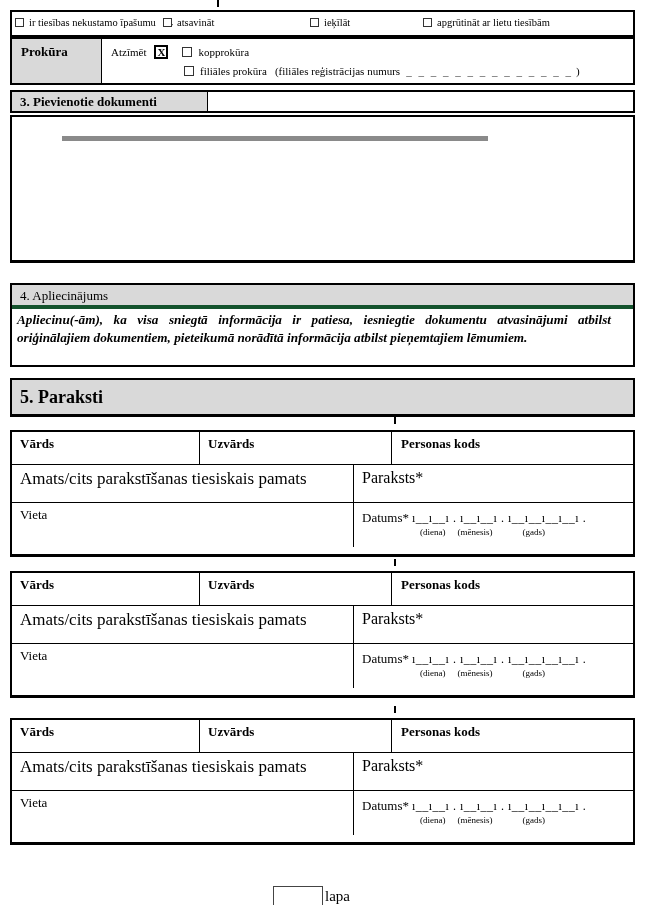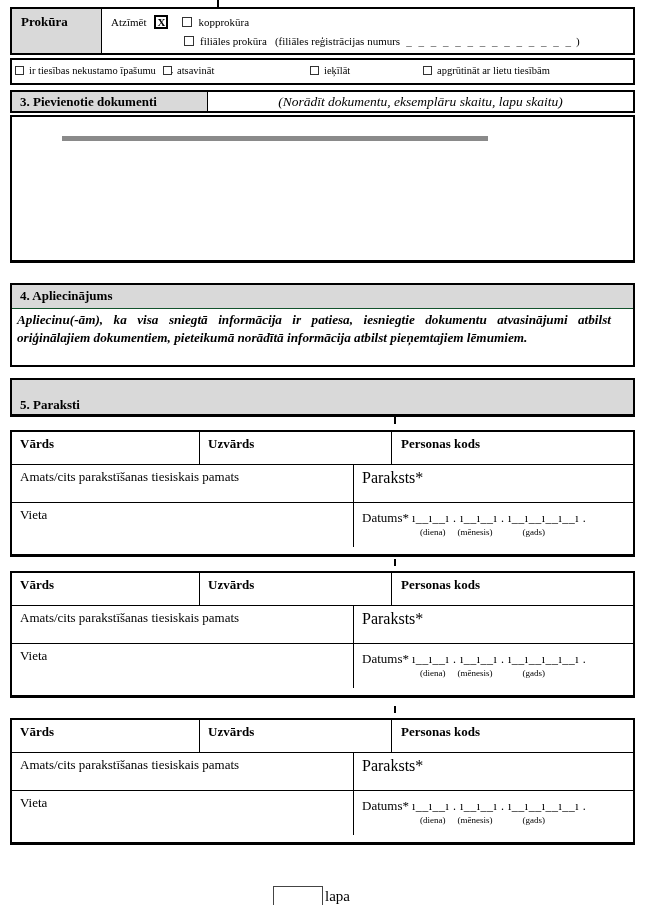--- a/index.html
+++ b/index.html
@@ -38,36 +38,36 @@
   .t3-right { flex:1; display:flex; align-items:center; justify-content:center; font-style:italic; font-size:13.5px; }
 
   
   .docbox { height:148px; margin-top:2px; border-bottom-width:3px; padding-top:19px; }
   .wline { height:1px; background:#8a8a8a; width:426px; margin-left:50px; }
   .wline + .wline { margin-top:0; }
   .wl2 { margin-top:21px; } .wl3 { margin-top:23px; } .wl4 { margin-top:21px; } .wl5 { margin-top:22px; }
 
   
   .t4 { margin-top:20px; height:84px; }
-  .t4-head { background:#d9d9d9; border-bottom:1px solid #14532d; font-weight:bold; font-size:13px; padding:3px 8px 2px 8px; height:24px; }
+  .t4-head { background:#d9d9d9; border-bottom:4px solid #14532d; font-weight:normal; font-size:13px; padding:3px 8px 2px 8px; height:24px; }
   .t4-body { font-weight:bold; font-size:13.2px; line-height:18px; padding:2px 22px 0 5px; text-align:justify;font-style:italic; }
 
   
-  .t5 { margin-top:11px; height:39px; background:#d9d9d9; border-bottom-width:3px; font-weight:bold; font-size:13px; padding:17px 0 0 8px; }
+  .t5 { margin-top:11px; height:39px; background:#d9d9d9; border-bottom-width:3px; font-weight:bold; font-size:18px; padding:7px 0 0 8px; }
 
   
   .sig { height:127px; border-bottom-width:3px; }
   .sig-b1 { margin-top:13px; } .sig-b2 { margin-top:14px; } .sig-b3 { margin-top:20px; }
   .sig-r1 { display:flex; height:33px; border-bottom:1px solid #000; }
   .sig-r2 { display:flex; height:38px; border-bottom:1px solid #000; }
   .sig-r3 { display:flex; height:44px; }
   .c-name { width:188px; border-right:1px solid #000; font-weight:bold; font-size:13px; padding:4px 0 0 8px; }
   .c-surname { width:192px; border-right:1px solid #000; font-weight:bold; font-size:13px; padding:4px 0 0 8px; }
   .c-code { flex:1; font-weight:bold; font-size:13px; padding:4px 0 0 9px; }
-  .c-amats { width:342px; border-right:1px solid #000; font-size:13px; padding:4px 0 0 8px; }
+  .c-amats { width:342px; border-right:1px solid #000; font-size:17px; padding:4px 0 0 8px; }
   .c-paraksts { flex:1; font-size:16px; padding:4px 0 0 8px; }
   .c-vieta { width:342px; border-right:1px solid #000; font-size:13px; padding:4px 0 0 8px; }
   .c-datums { flex:1; padding:7px 0 0 8px; }
   .datums-line { font-size:13px; white-space:nowrap; }
   .date-boxes { font-size:12px; letter-spacing:0.5px; margin-left:3px; }
   .units { font-size:9px; white-space:nowrap; margin-top:1px; }
   .u1 { margin-left:58px; } .u2 { margin-left:12px; } .u3 { margin-left:30px; }
 
   
   .footer { display:flex; align-items:center; margin:41px 0 0 273px; }
@@ -76,63 +76,62 @@
 </style>
 </head>
 <body>
 
 <div class="page">
 
   <div class="tick" style="left:217px; top:0; height:7px;"></div>
   <div class="tick" style="left:394px; top:417px; height:7px;"></div>
   <div class="tick" style="left:394px; top:559px; height:7px;"></div>
   <div class="tick" style="left:394px; top:706px; height:7px;"></div>
+
+  <div class="tbl t2">
+    <div class="grp g1">
+      <span class="cb"></span>
+      <span class="lbl">ir tiesības nekustamo īpašumu</span>
+      <span class="arrow">→</span>
+    </div>
+    <div class="grp g2">
+      <span class="cb"></span>
+      <span class="lbl">atsavināt</span>
+    </div>
+    <div class="grp g3">
+      <span class="cb"></span>
+      <span class="lbl">ieķīlāt</span>
+    </div>
+    <div class="grp g4">
+      <span class="cb"></span>
+      <span class="lbl">apgrūtināt ar lietu tiesībām</span>
+    </div>
+  </div>
 
   <div class="tbl t1">
     <div class="t1-left">Prokūra</div>
     <div class="t1-right">
       <div class="t1-line1">
         <span class="lbl-s">Atzīmēt</span>
         <span class="cb-marked gap8">X</span>
         <span class="cb gap14"></span>
         <span class="lbl-s gap6">kopprokūra</span>
       </div>
       <div class="t1-line2">
         <span class="cb"></span>
         <span class="lbl-s gap6">filiāles prokūra</span>
         <span class="lbl-s gap8">(filiāles reģistrācijas numurs</span>
         <span class="blank-reg">_ _ _ _ _ _ _ _ _ _ _ _ _ _</span>
         <span class="lbl-s gap4">)</span>
       </div>
     </div>
   </div>
 
-  <div class="tbl t2">
-    <div class="grp g1">
-      <span class="cb"></span>
-      <span class="lbl">ir tiesības nekustamo īpašumu</span>
-      <span class="arrow">→</span>
-    </div>
-    <div class="grp g2">
-      <span class="cb"></span>
-      <span class="lbl">atsavināt</span>
-    </div>
-    <div class="grp g3">
-      <span class="cb"></span>
-      <span class="lbl">ieķīlāt</span>
-    </div>
-    <div class="grp g4">
-      <span class="cb"></span>
-      <span class="lbl">apgrūtināt ar lietu tiesībām</span>
-    </div>
-  </div>
-
   <div class="tbl t3">
     <div class="t3-left">3. Pievienotie dokumenti</div>
-    <div class="t3-right">(Norādīt dokumentu, eksemplāru skaitu, lapu skaitu)</div>
   </div>
 
   <div class="tbl docbox">
     <div class="wline"></div>
     <div class="wline wl2"></div>
     <div class="wline wl3"></div>
     <div class="wline wl4"></div>
     <div class="wline wl5"></div>
   </div>
 

